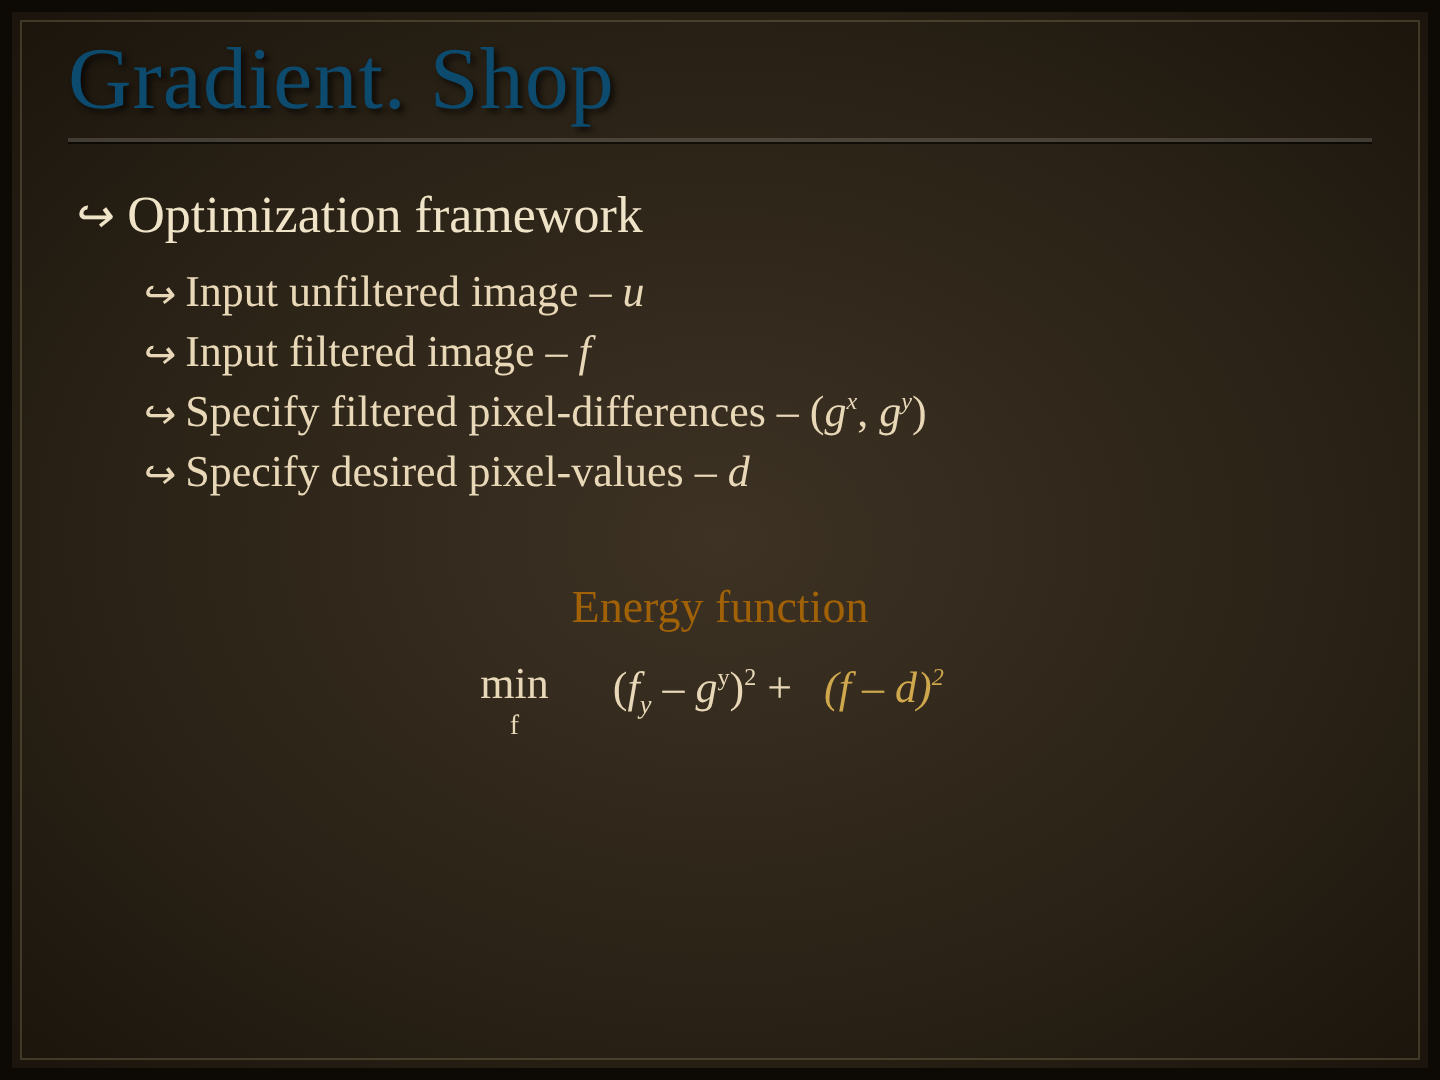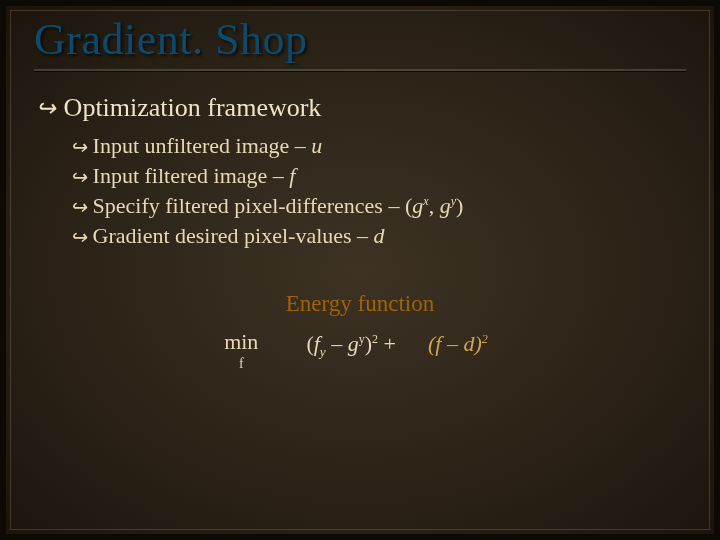--- a/index.html
+++ b/index.html
@@ -75,21 +75,21 @@
   }
   .energy-caption{
     font-size:23px;
     color:#a16207;
     margin-bottom:8px;
   }
   .energy-row{
     display:flex;
     align-items:flex-start;
     justify-content:center;
-    gap:16px;
+    gap:0;
     font-size:22px;
   }
   .min-box{
     display:flex;
     flex-direction:column;
     align-items:center;
     line-height:1;
     margin-right:24px;
     padding-top:6px;
   }
@@ -136,21 +136,21 @@
     <div class="bullet-sub">
       <span class="icon-curl">↪</span>
       <span>
         <span>Specify filtered pixel-differences – (</span><span class="var"><span>g</span><sup>x</sup></span><span>, </span><span class="var"><span>g</span><sup>y</sup></span><span>)</span>
       </span>
     </div>
 
     <div class="bullet-sub">
       <span class="icon-curl">↪</span>
       <span>
-        <span>Gradient desired pixel-values – </span><span class="var">d</span>
+        <span>Specify desired pixel-values – </span><span class="var">d</span>
       </span>
     </div>
 
   </div>
 
   <div class="energy-section">
     <div class="energy-caption">Energy function</div>
     <div class="energy-row">
 
       <div class="min-box">

